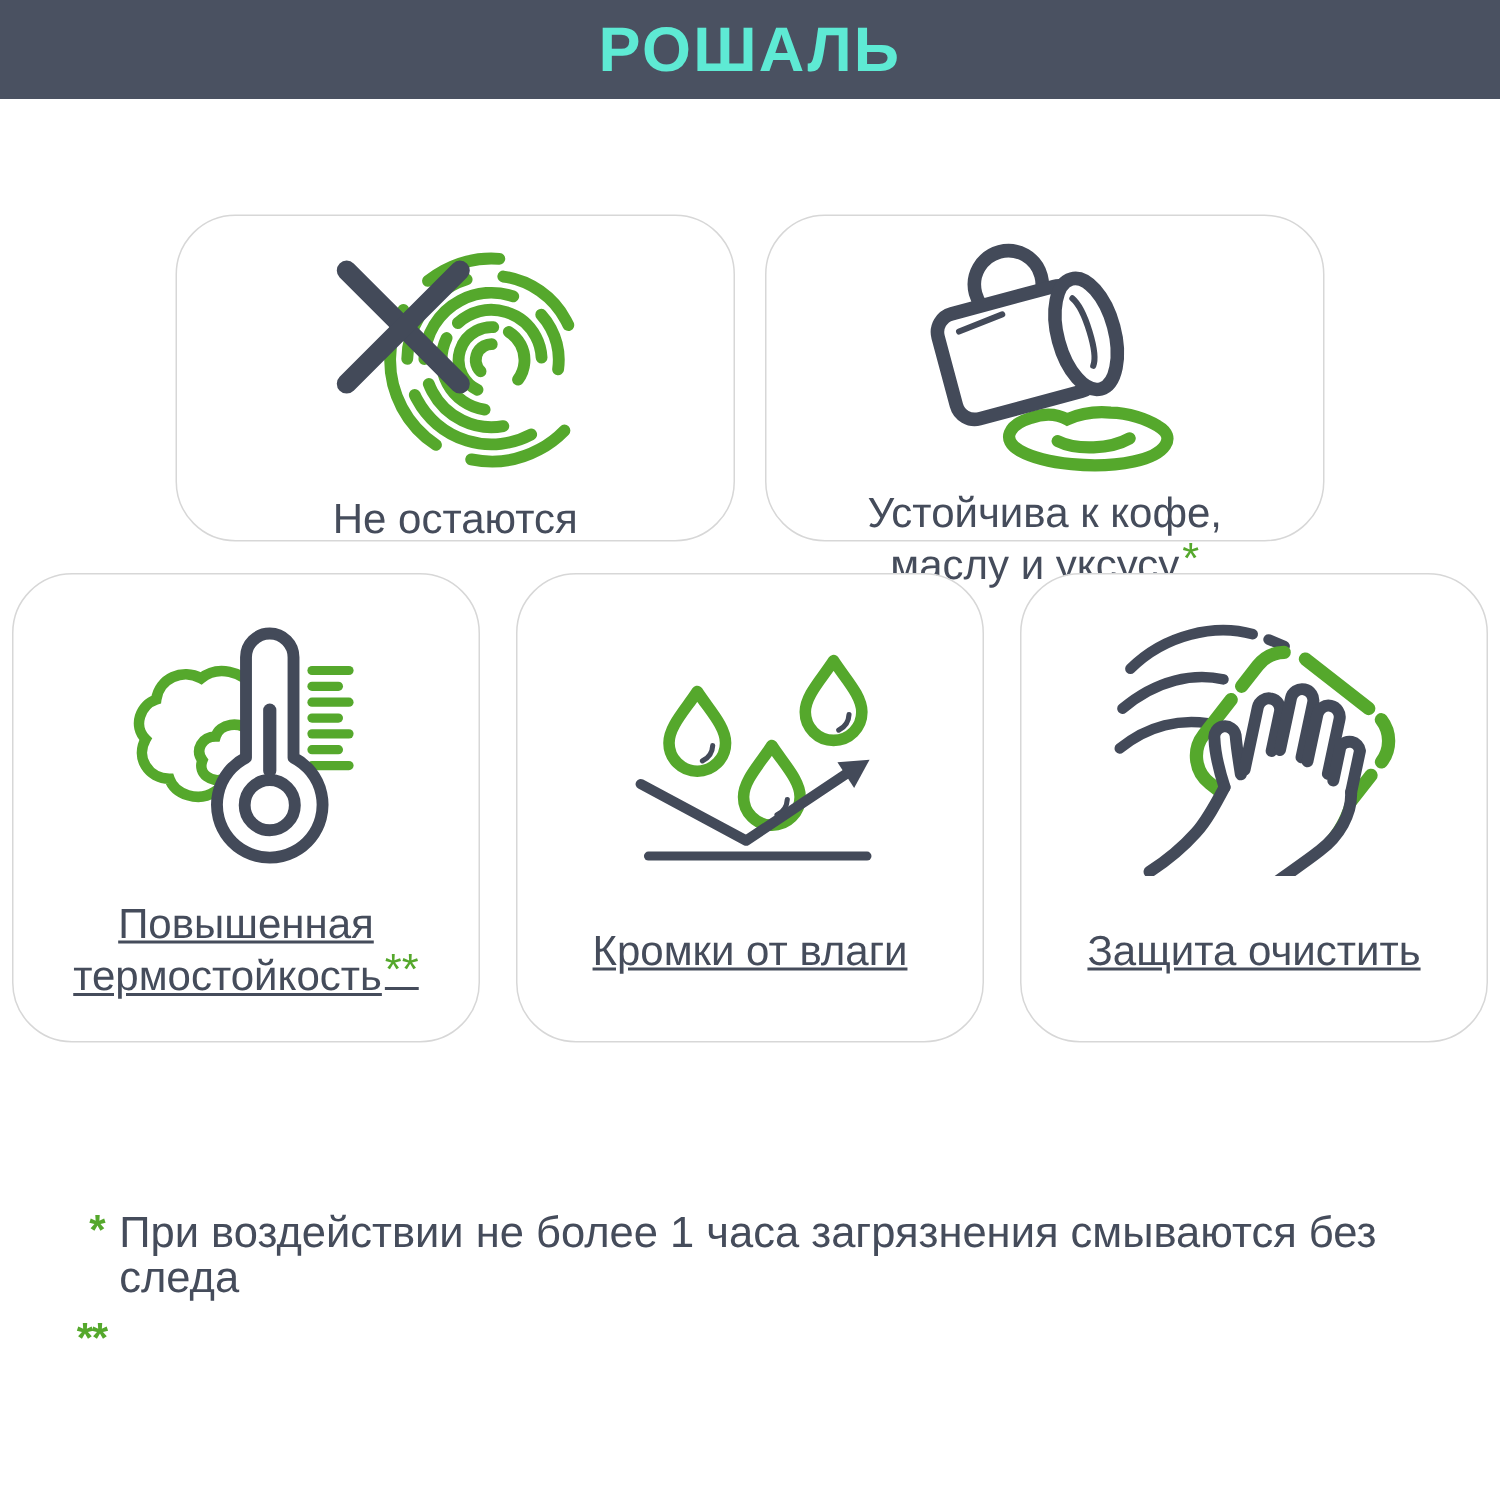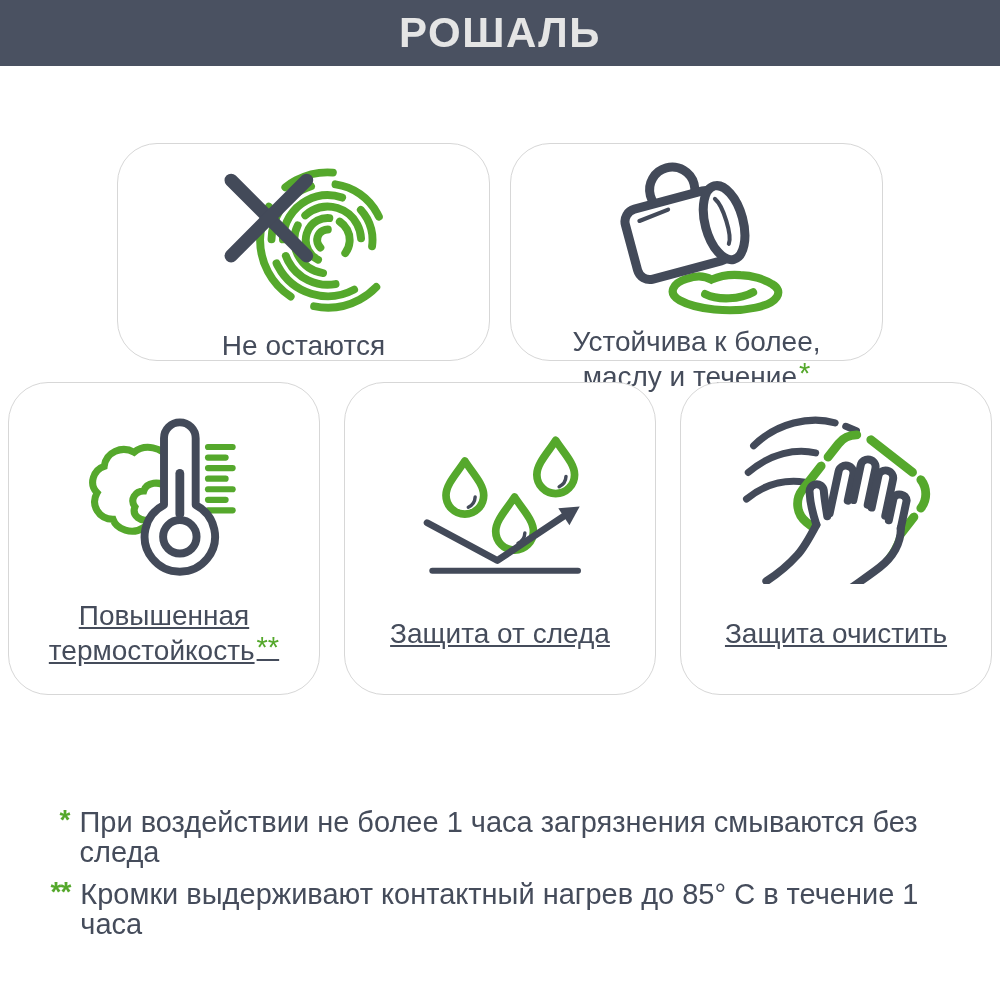--- a/index.html
+++ b/index.html
@@ -10,21 +10,21 @@
     font-family: "Liberation Sans", "DejaVu Sans", sans-serif;
     color: var(--text);
     overflow: hidden;
   }
   .header {
     height: 66px; width: 100%;
     background: var(--header-bg);
     display: flex; align-items: center; justify-content: center;
   }
   .header .title {
-    color: #e5e5e5; font-size: 42px; font-weight: 700; letter-spacing: 1.5px;
+    color: #5eead4; font-size: 42px; font-weight: 700; letter-spacing: 1.5px;
   }
   .row { display: flex; justify-content: center; }
   .row-1 { margin-top: 77px; gap: 20px; }
   .row-2 { margin-top: 21px; gap: 24px; text-decoration: underline; }
   .card {
     background: #fff;
     border: 1px solid var(--card-border);
     border-radius: 40px;
     display: flex; flex-direction: column; align-items: center;
   }
@@ -91,22 +91,22 @@
         <g transform="rotate(-15 100 88)">
           <circle class="ic-d" cx="100" cy="40" r="25" fill="none" stroke-width="10"></circle>
           <rect class="ic-d" x="40" y="50" width="106" height="80" rx="14" fill="#ffffff" stroke-width="10"></rect>
           <ellipse class="ic-d" cx="146" cy="90" rx="21" ry="42" fill="#ffffff" stroke-width="10"></ellipse>
           <path class="ic-d" d="M143,62 C150,72 151,106 145,114" fill="none" stroke-width="4.5" stroke-linecap="round"></path>
           <line class="ic-d" x1="56" y1="64" x2="90" y2="60" stroke-width="4.5" stroke-linecap="round"></line>
         </g>
       </svg>
     </div>
     <div class="cap">
-      <div class="cap-row"><span>Устойчива к более,</span></div>
-      <div class="cap-row"><span>маслу и течение</span><span class="ast">*</span></div>
+      <div class="cap-row"><span>Устойчива к кофе,</span></div>
+      <div class="cap-row"><span>маслу и уксусу</span><span class="ast">*</span></div>
     </div>
   </div>
 </div>
 
 <div class="row row-2">
 
   <div class="card card-sm">
     <div class="icon-wrap">
       <svg viewBox="0 0 200 200" width="176" height="176">
         <g class="ic-g" fill="none" stroke-width="8" stroke-linecap="round">
@@ -148,21 +148,21 @@
         <use href="#drop" transform="translate(122,144)"></use>
         <use href="#drop" transform="translate(170,78)"></use>
         <g>
           <path class="ic-d" fill="none" stroke-width="8" stroke-linecap="round" stroke-linejoin="round" d="M20,142 L102,186 L180,134"></path>
           <polygon class="fill-d" points="198,123 186,145 173,125"></polygon>
           <line class="ic-d" x1="26" y1="198" x2="196" y2="198" stroke-width="7" stroke-linecap="round"></line>
         </g>
       </svg>
     </div>
     <div class="cap">
-      <div class="cap-row"><span>Защита от следа</span></div>
+      <div class="cap-row"><span>Кромки от влаги</span></div>
       <div class="cap-row"><span></span><span class="ast"></span></div>
     </div>
   </div>
 
   <div class="card card-sm">
     <div class="icon-wrap">
       <svg viewBox="0 0 230 210" width="204" height="186">
         <g class="ic-d" fill="none" stroke-width="8" stroke-linecap="round">
           <path d="M22,54 C48,28 86,20 114,28"></path>
           <line x1="126" y1="32" x2="138" y2="37"></line>
@@ -198,15 +198,14 @@
   </div>
 </div>
 
 <div class="footnotes">
   <div class="footnote">
     <span class="fn-marker">*</span>
     <span class="fn-text">При воздействии не более 1 часа загрязнения смываются без следа</span>
   </div>
   <div class="footnote">
     <span class="fn-marker">**</span>
-    <span class="fn-text">Кромки выдерживают контактный нагрев до 85° C в течение 1 часа</span>
   </div>
 </div>
 
 </body></html>

